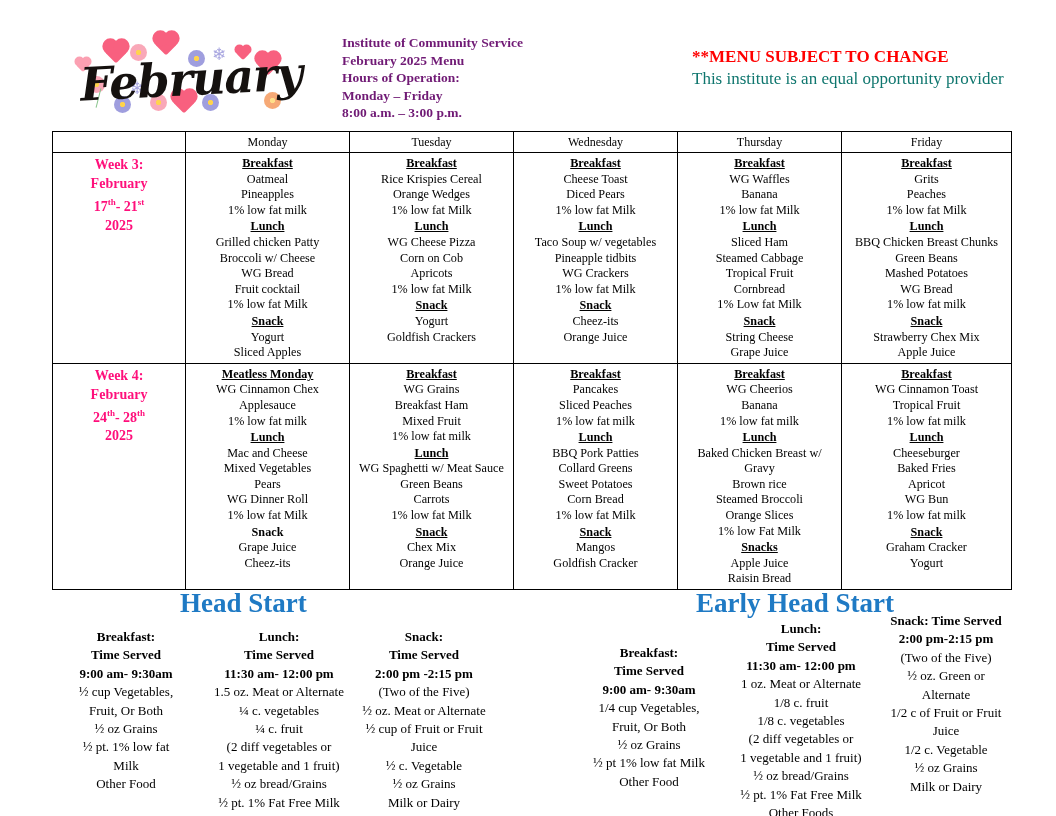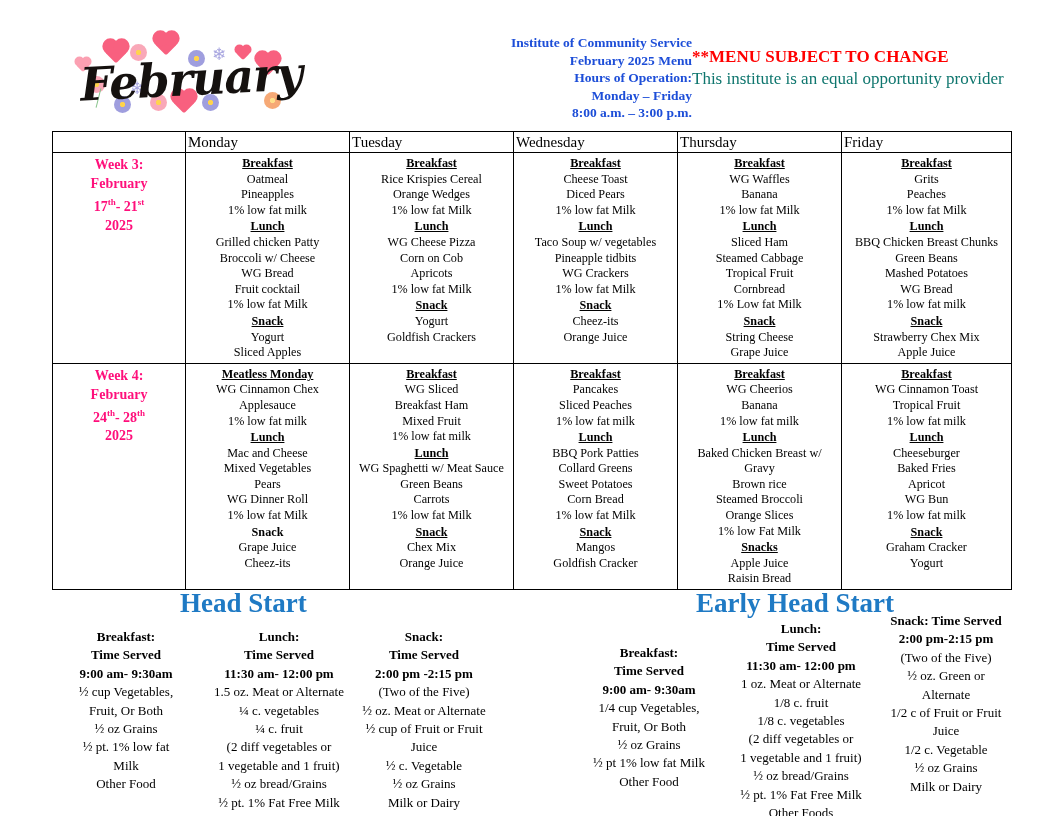--- a/index.html
+++ b/index.html
@@ -72,22 +72,22 @@
     background: radial-gradient(circle at 50% 50%, #ffe08a 0 22%, #f6a976 24% 100%);
   }
   .snowflake { color: #a8a6e0; font-size: 17px; line-height: 1; }
   .stem {
     width: 1px; height: 20px; background: #86c38a;
     transform: rotate(14deg);
   }
 
   .title-cell {
     flex: 0 0 350px;
-    text-align: right;
-    color: #1d4ed8;
+    text-align: left;
+    color: #701a75;
     font-weight: bold;
     font-size: 13.5px;
     line-height: 17.5px;
     padding-top: 12px;
   }
   .notice-cell {
     flex: 1;
     padding-top: 24px;
   }
   .notice-warn {
@@ -110,23 +110,23 @@
     border-collapse: collapse;
     table-layout: fixed;
   }
   table.menu td, table.menu th {
     border: 1px solid #000000;
     vertical-align: top;
     padding: 2px 3px;
   }
   table.menu thead th {
     height: 21px;
-    text-align: left;
+    text-align: center;
     vertical-align: middle;
-    font-size: 15px;
+    font-size: 12px;
     font-weight: normal;
     padding: 1px 2px;
   }
   col.c-week  { width: 133px; }
   col.c-day   { width: 164px; }
   col.c-day5  { width: 170px; }
 
   td.week-cell {
     text-align: center;
     vertical-align: top;
@@ -345,21 +345,21 @@
             <span class="item">Mixed Vegetables</span>
             <span class="item">Pears</span>
             <span class="item">WG Dinner Roll</span>
             <span class="item">1% low fat Milk</span>
             <span class="meal-head nounder">Snack</span>
             <span class="item">Grape Juice</span>
             <span class="item">Cheez-its</span>
           </td>
           <td class="day-cell">
             <span class="meal-head">Breakfast</span>
-            <span class="item">WG Sliced</span>
+            <span class="item">WG Grains</span>
             <span class="item">Breakfast Ham</span>
             <span class="item">Mixed Fruit</span>
             <span class="item">1% low fat milk</span>
             <span class="meal-head">Lunch</span>
             <span class="item">WG Spaghetti w/ Meat Sauce</span>
             <span class="item">Green Beans</span>
             <span class="item">Carrots</span>
             <span class="item">1% low fat Milk</span>
             <span class="meal-head">Snack</span>
             <span class="item">Chex Mix</span>

